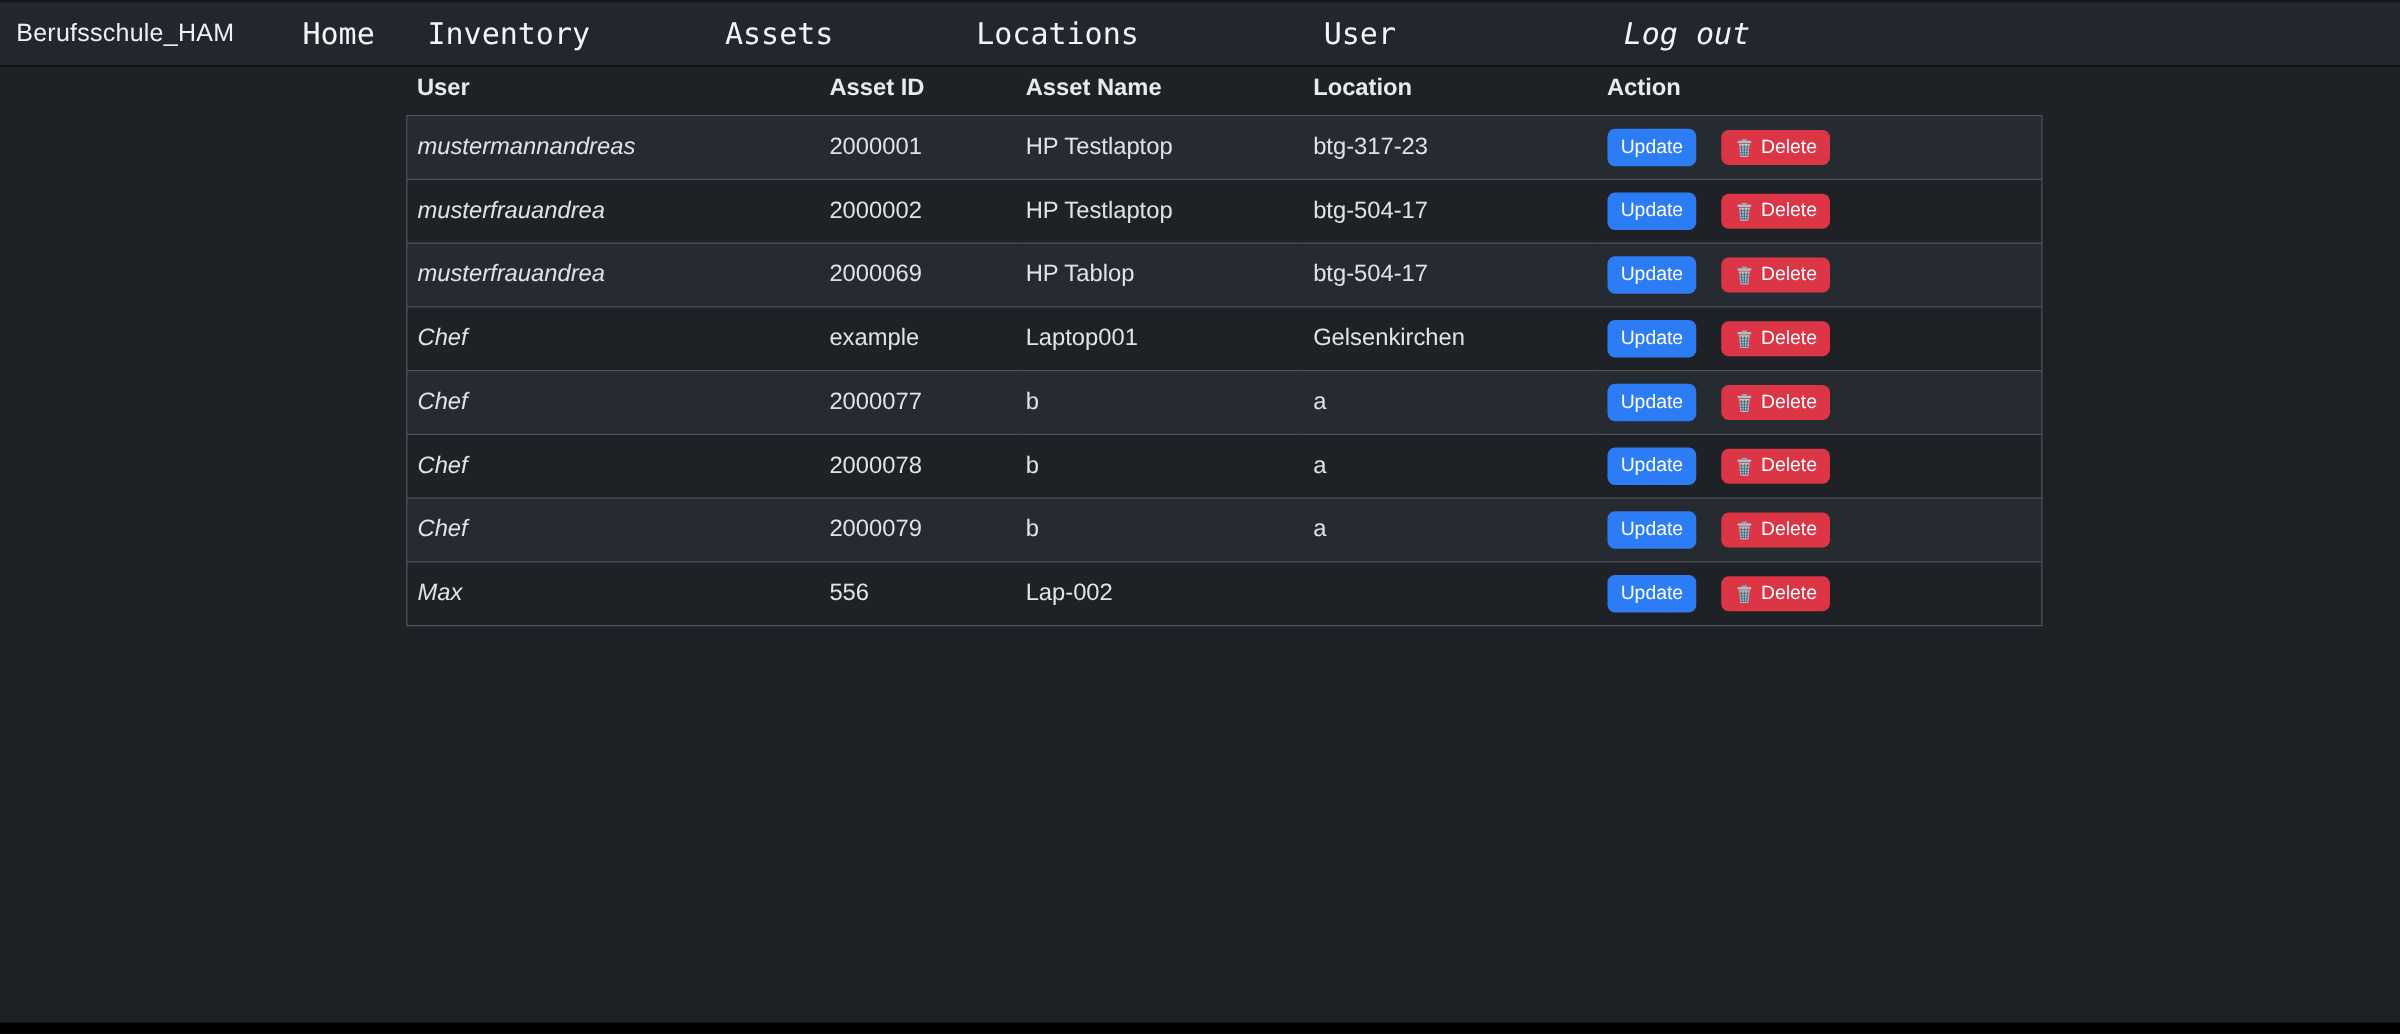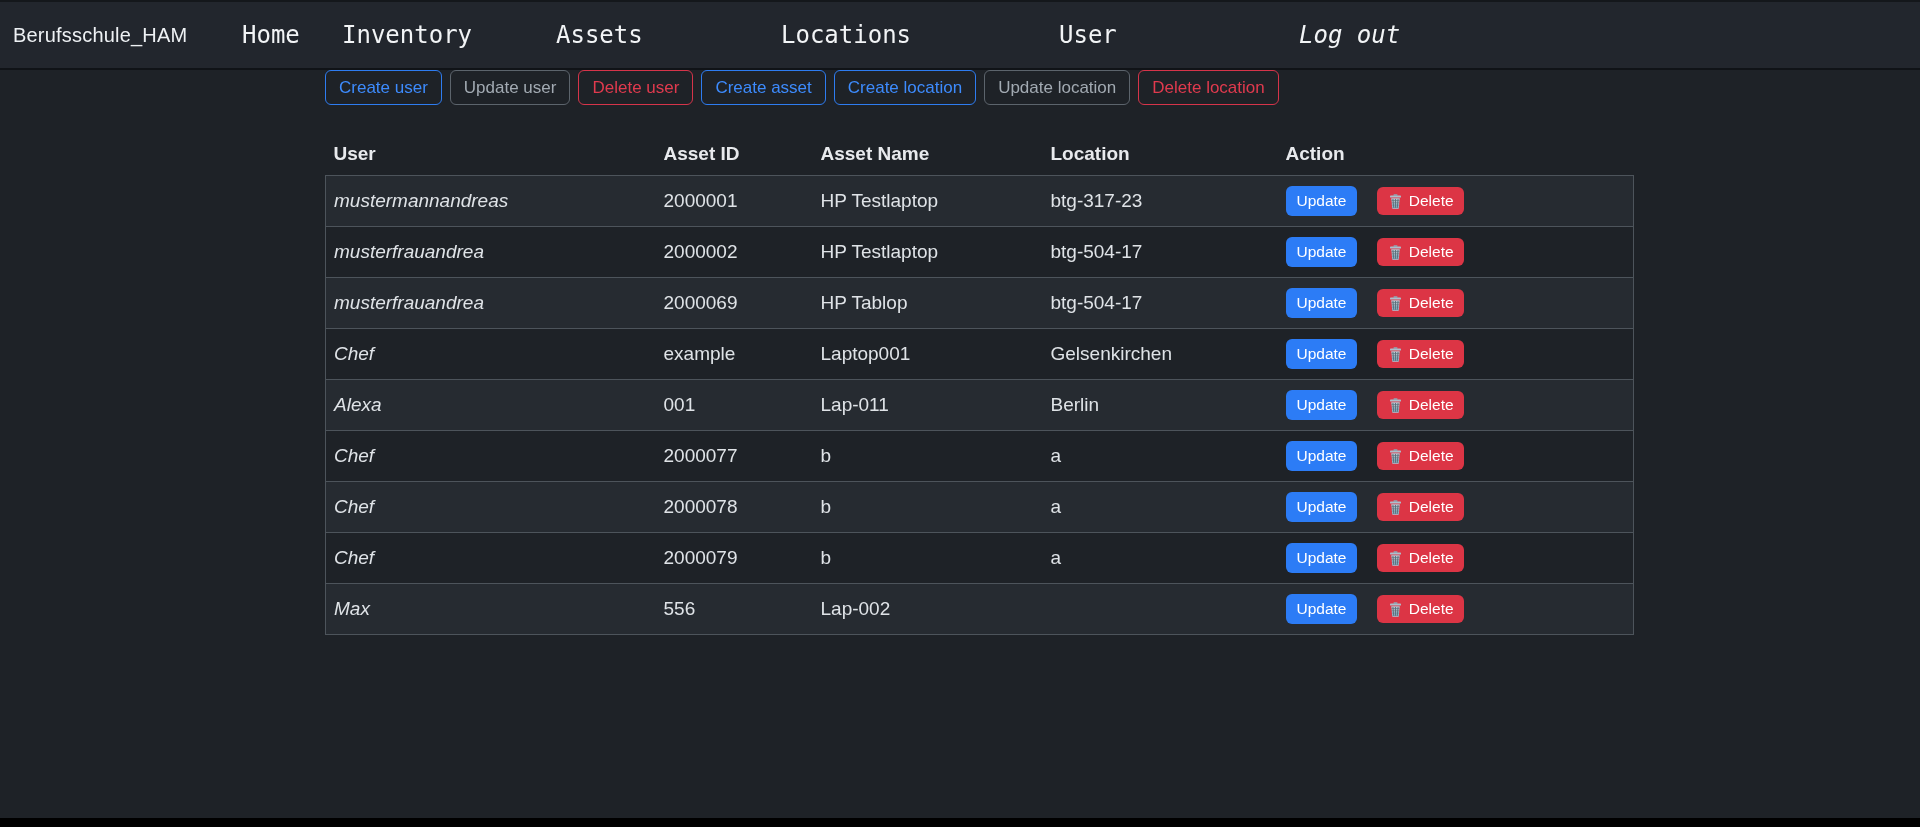--- a/index.html
+++ b/index.html
@@ -11,21 +11,21 @@
     overflow:hidden;
     position:relative;
   }
 
   
   .top-strip { height:2px; background:#14171b; }
 
   
   .navbar {
     position:relative;
-    height:68px;
+    height:52px;
     background:#22262d;
     border-bottom:2px solid #101317;
   }
   .brand {
     position:absolute; left:13px; top:50%; transform:translateY(-50%);
     color:#eef1f4; font-size:20px; letter-spacing:0.2px;
   }
   .nav-link {
     position:absolute; top:50%; transform:translateY(-50%);
     font-family:"DejaVu Sans Mono", monospace;
@@ -101,38 +101,29 @@
 </head>
 <body>
 
 <div class="top-strip"></div>
 
 <nav class="navbar">
   <span class="brand">Berufsschule_HAM</span>
   <div id="nav-items">
       <a class="nav-link" style="left: 218px; margin-left: 24px;">Home</a>
       <a class="nav-link" style="left: 342px;">Inventory</a>
-      <a class="nav-link" style="left: 556px; text-align: right;">Assets</a>
+      <a class="nav-link" style="left: 580px; text-align: right;">Assets</a>
       <a class="nav-link" style="left: 781px;">Locations</a>
       <a class="nav-link" style="left: 1059px;">User</a>
       <a class="nav-link" style="left: 1299px; font-style: italic;">Log out</a>
     </div>
 </nav>
 
 <main class="content">
 
-  <div class="toolbar" id="toolbar">
-      <button class="btn-outline primary">Create user</button>
-      <button class="btn-outline secondary">Update user</button>
-      <button class="btn-outline danger">Delete user</button>
-      <button class="btn-outline primary">Create asset</button>
-      <button class="btn-outline primary">Create location</button>
-      <button class="btn-outline secondary">Update location</button>
-      <button class="btn-outline danger">Delete location</button>
-    </div>
 
   <table class="overview">
     <colgroup>
       <col style="width:330px">
         <col style="width:157px">
         <col style="width:230px">
         <col style="width:235px">
         <col>
     </colgroup>
     <thead>
@@ -230,42 +221,20 @@
             <path d="M5.6 12.5 L14.4 12.5 L13.6 18.2 L6.4 18.2 Z" fill="#9fcbe0"></path>
             <path d="M7 7 L7.9 17.4 M10 7 L10 17.4 M13 7 L12.1 17.4" stroke="#5c6e7a" stroke-width="1.1" fill="none"></path>
             <path d="M5.3 9 L14.7 9 M5.6 11.6 L14.4 11.6 M5.9 14.2 L14.1 14.2 M6.2 16.6 L13.8 16.6" stroke="#5c6e7a" stroke-width="0.9" fill="none"></path>
           </svg>
         </span>
         <span>Delete</span>
       </button>
     </td>
   </tr>
 
-  <tr>
-    <td>Alexa</td>
-    <td>001</td>
-    <td>Lap-011</td>
-    <td>Berlin</td>
-    <td>
-      <button class="btn-update">Update</button>
-      <button class="btn-delete">
-        <span class="trash-wrap">
-          <svg class="trash-svg" viewBox="0 0 20 20" aria-hidden="true">
-            <rect x="3.5" y="3" width="13" height="2.4" rx="1" fill="#aebfcc"></rect>
-            <rect x="7.6" y="1.4" width="4.8" height="2" rx="0.8" fill="#93a6b3"></rect>
-            <path d="M5 6.2 L15 6.2 L13.6 18.2 L6.4 18.2 Z" fill="#b6c6d2"></path>
-            <path d="M5.6 12.5 L14.4 12.5 L13.6 18.2 L6.4 18.2 Z" fill="#9fcbe0"></path>
-            <path d="M7 7 L7.9 17.4 M10 7 L10 17.4 M13 7 L12.1 17.4" stroke="#5c6e7a" stroke-width="1.1" fill="none"></path>
-            <path d="M5.3 9 L14.7 9 M5.6 11.6 L14.4 11.6 M5.9 14.2 L14.1 14.2 M6.2 16.6 L13.8 16.6" stroke="#5c6e7a" stroke-width="0.9" fill="none"></path>
-          </svg>
-        </span>
-        <span>Delete</span>
-      </button>
-    </td>
-  </tr>
 
   <tr>
     <td>Chef</td>
     <td>2000077</td>
     <td>b</td>
     <td>a</td>
     <td>
       <button class="btn-update">Update</button>
       <button class="btn-delete">
         <span class="trash-wrap">

